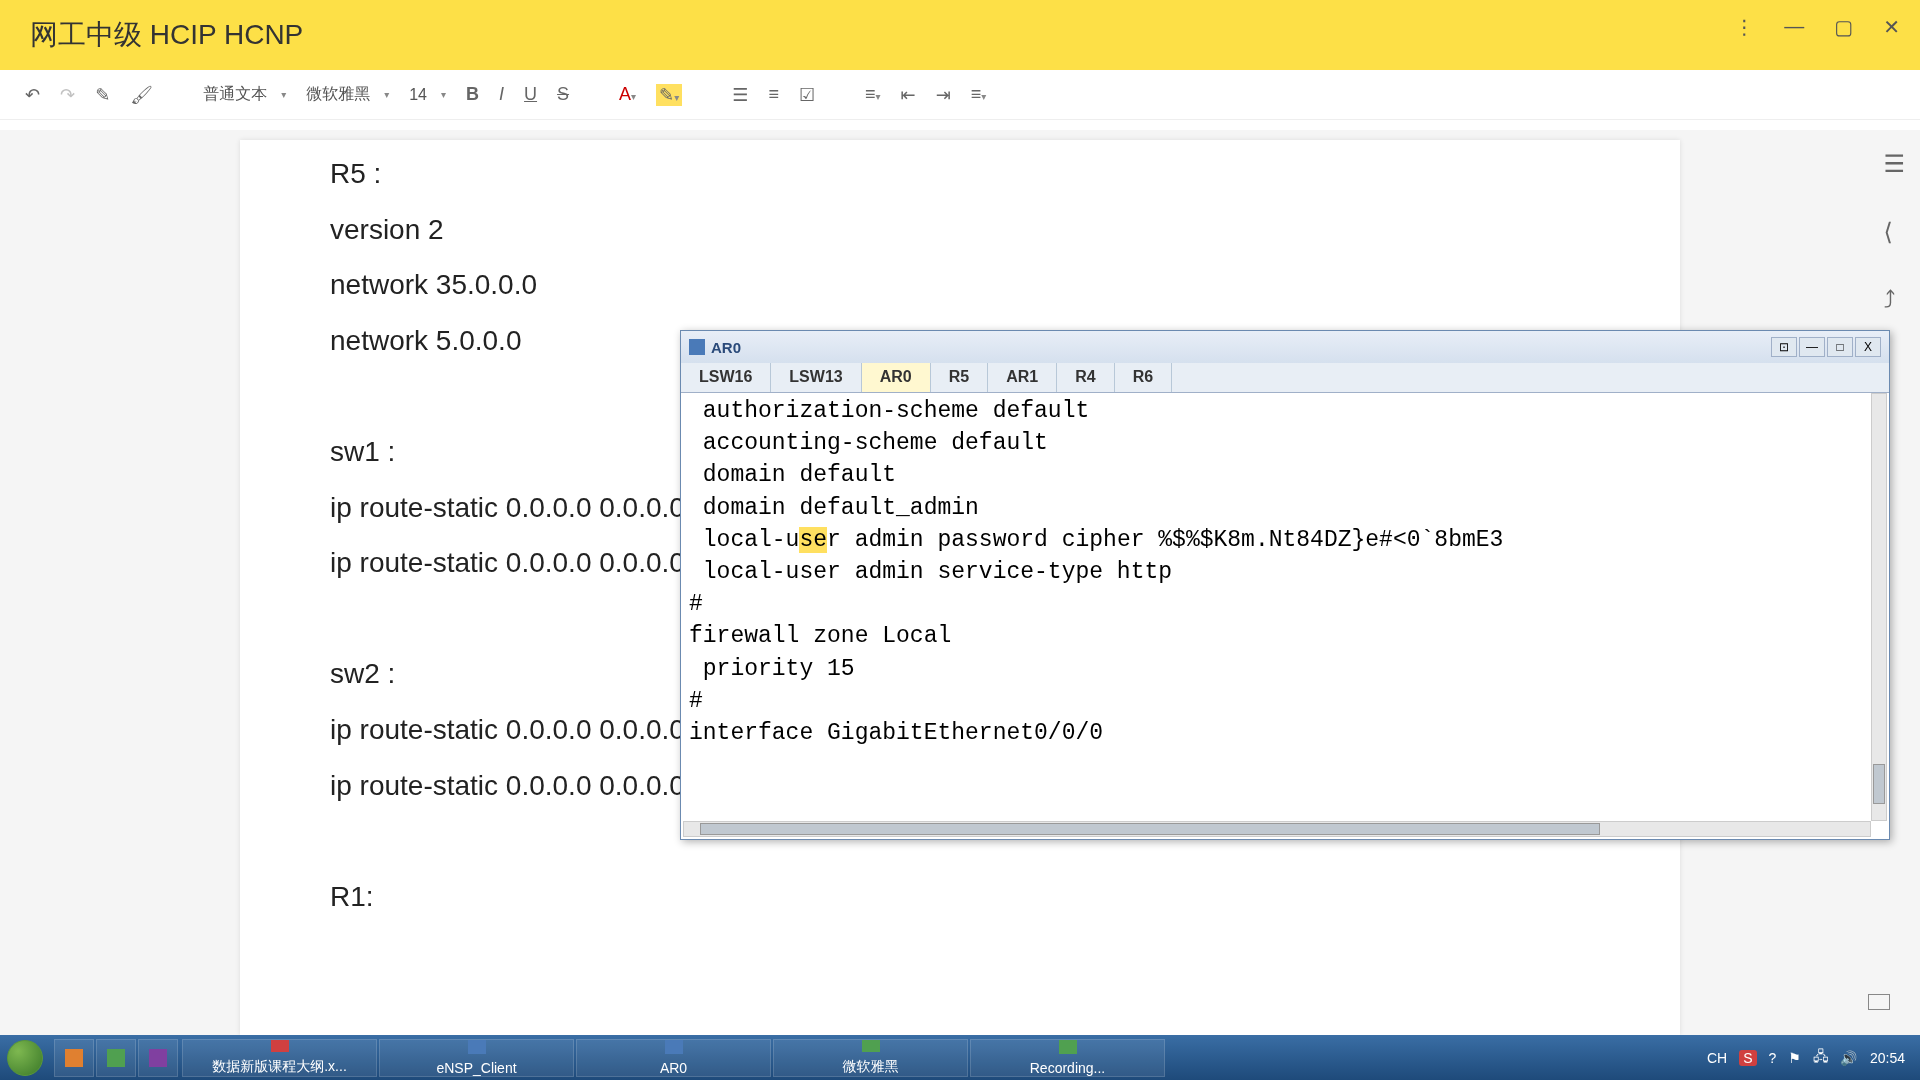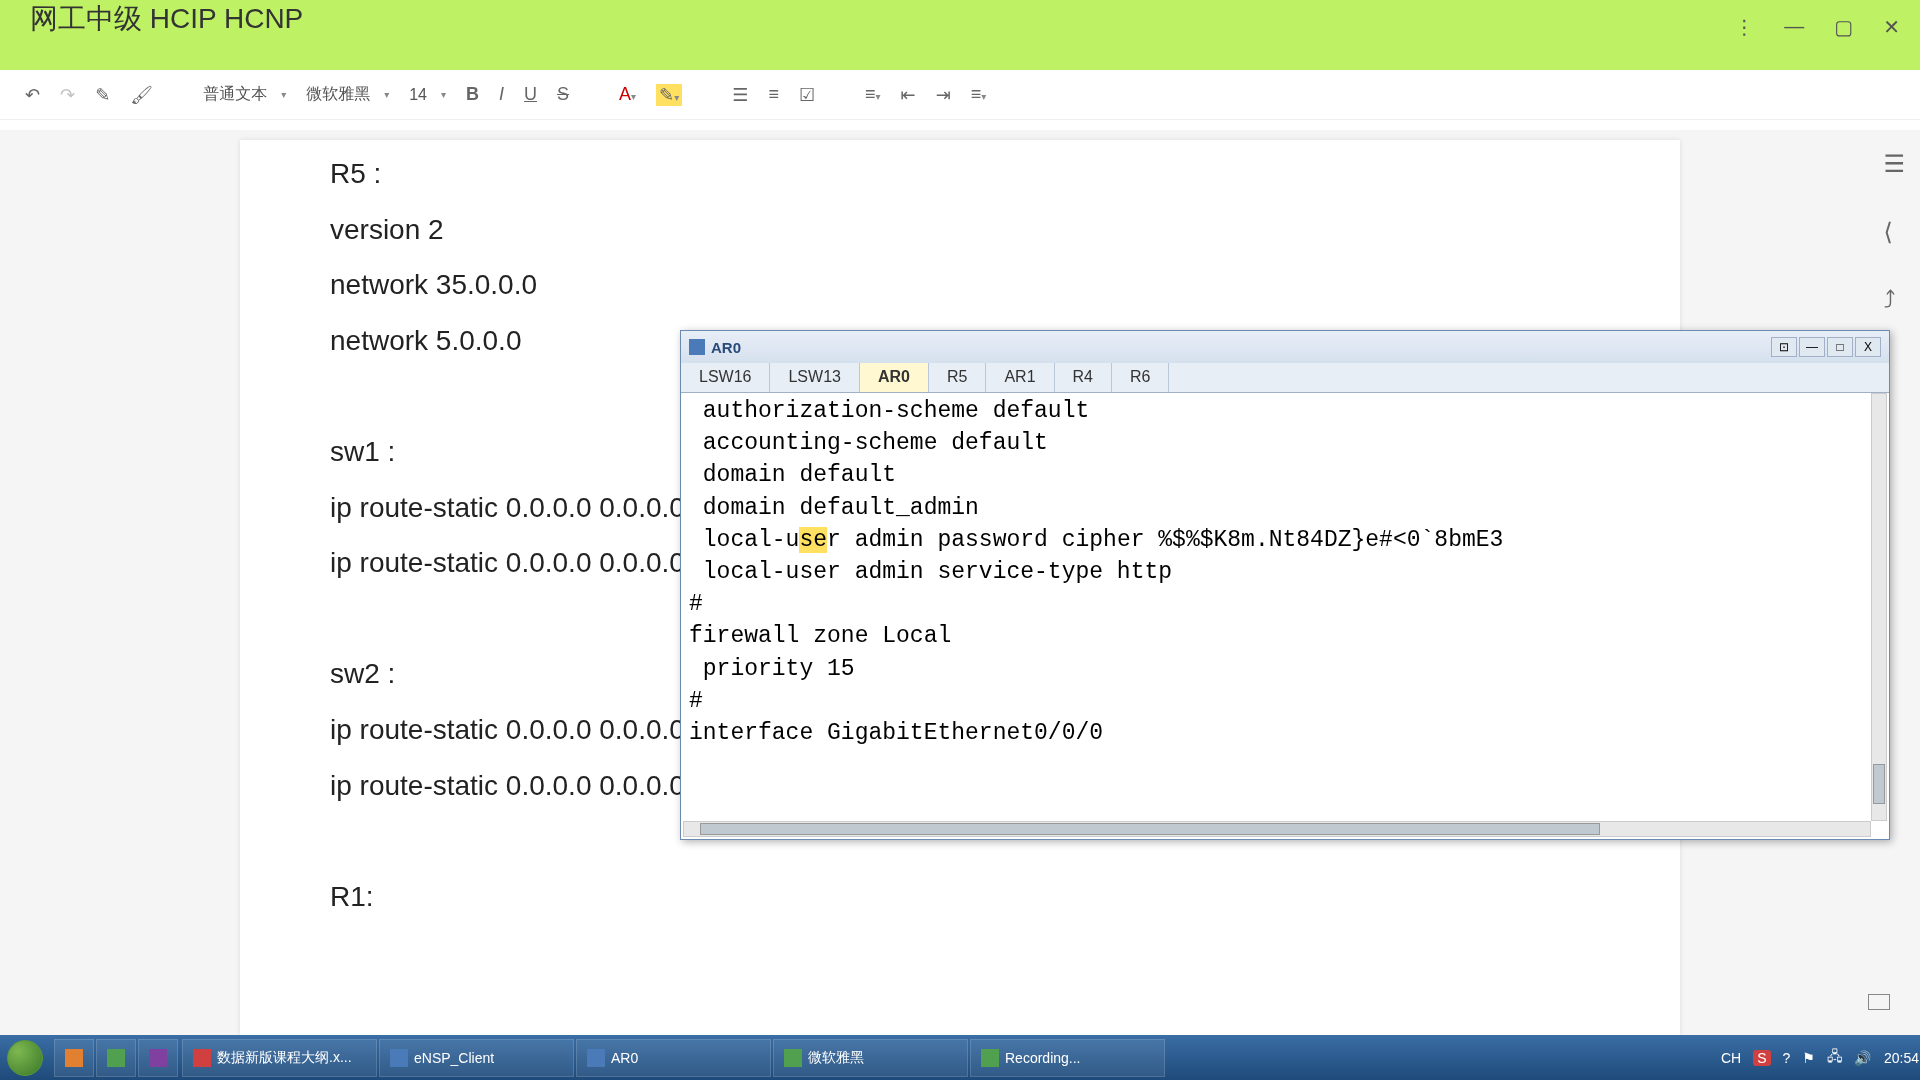--- a/index.html
+++ b/index.html
@@ -1,19 +1,19 @@
 <!DOCTYPE html>
 <html><head>
 <meta charset="utf-8">
 <style>
 * { margin: 0; padding: 0; box-sizing: border-box; }
 body { font-family: "Microsoft YaHei", Arial, sans-serif; background: #fff; overflow: hidden; width: 1920px; height: 1080px; position: relative; }
 
 
-.main-titlebar { height: 70px; display: flex; padding: 0 30px; background: #bef264; }
+.main-titlebar { height: 70px; display: flex; align-items: center; padding: 0 30px; background: #fde047; }
 .main-title { font-size: 28px; color: #333; }
 .main-title-controls { position: absolute; right: 20px; top: 15px; display: flex; gap: 30px; }
 .main-title-controls span { font-size: 20px; color: #555; cursor: pointer; }
 
 
 .toolbar { height: 50px; display: flex; align-items: center; padding: 0 25px; gap: 20px; border-bottom: 1px solid #eee; }
 .tb-btn { color: #666; font-size: 18px; cursor: pointer; }
 .tb-sep { width: 10px; }
 .tb-select { color: #555; font-size: 16px; display: flex; align-items: center; gap: 14px; }
 .tb-dropdown { font-size: 10px; color: #888; }
@@ -28,42 +28,42 @@
 .right-panel span { font-size: 24px; color: #666; }
 
 
 .term-window { position: absolute; left: 680px; top: 330px; width: 1210px; height: 510px; background: #fff; border: 1px solid #6b8ab0; box-shadow: 2px 2px 8px rgba(0,0,0,0.3); }
 .term-title { height: 32px; background: linear-gradient(#e8eef7, #d5e0ee); display: flex; align-items: center; padding: 0 8px; }
 .term-icon { width: 16px; height: 16px; background: #4a7ab8; margin-right: 6px; }
 .term-title-text { font-size: 15px; font-weight: bold; color: #2a4a7a; }
 .term-title-ctrl { margin-left: auto; display: flex; gap: 2px; }
 .term-tc-btn { width: 26px; height: 20px; background: #e0e8f0; border: 1px solid #a0b0c8; display: flex; align-items: center; justify-content: center; font-size: 12px; cursor: pointer; }
 .term-tabs { height: 30px; display: flex; background: #e8eef5; border-bottom: 1px solid #a0b0c8; }
-.term-tab { padding: 5px 18px; border-right: 1px solid #b8c8d8; font-size: 16px; color: #333; cursor: pointer; background: #e8eef5; }
+.term-tab { padding: 5px 18px; border-right: 1px solid #b8c8d8; font-size: 16px; color: #333; cursor: pointer; background: #e8eef5; font-weight: bold; }
 .term-tab.active { background: #fff8d0; font-weight: bold; }
 .term-body { position: absolute; top: 62px; left: 2px; right: 18px; bottom: 18px; background: #fff; overflow: hidden; font-family: "Courier New", monospace; font-size: 23px; line-height: 1.4; color: #000; padding: 2px 6px; white-space: pre; }
 .term-body .hl { background: #ffe060; }
 .term-scroll-v { position: absolute; right: 2px; top: 62px; bottom: 18px; width: 16px; background: #e8e8e8; border: 1px solid #ccc; }
 .term-scroll-v-thumb { position: absolute; left: 1px; right: 1px; top: 370px; height: 40px; background: #c0c8d0; border: 1px solid #999; }
 .term-scroll-h { position: absolute; left: 2px; right: 18px; bottom: 2px; height: 16px; background: #e8e8e8; border: 1px solid #ccc; }
 .term-scroll-h-thumb { position: absolute; top: 1px; bottom: 1px; left: 16px; width: 900px; background: #c0c8d0; border: 1px solid #999; }
 
 
 .taskbar { position: absolute; left: 0; right: 0; bottom: 0; height: 45px; background: linear-gradient(#3a6ea5, #1e4a7a); display: flex; align-items: center; }
 .start-orb { width: 50px; height: 45px; display: flex; align-items: center; justify-content: center; }
 .start-orb-circle { width: 36px; height: 36px; border-radius: 50%; background: radial-gradient(circle at 30% 30%, #7eb850, #3a7828); border: 1px solid #5a9838; }
 .tb-pinned { display: flex; gap: 2px; margin-left: 4px; }
 .tb-app { height: 38px; min-width: 40px; padding: 0 10px; background: rgba(255,255,255,0.08); border: 1px solid rgba(255,255,255,0.15); display: flex; align-items: center; gap: 6px; color: #fff; font-size: 14px; cursor: pointer; }
-.tb-app.wide { min-width: 195px; }
+.tb-app.wide { min-width: 195px; flex-direction: column; }
 .tb-app .app-icon { width: 18px; height: 18px; background: #fff; }
 .tb-app .app-icon.red { background: #d04040; }
 .tb-app .app-icon.blue { background: #4a7ab8; }
 .tb-app .app-icon.green { background: #50a050; }
 .tb-app .app-icon.orange { background: #e08030; }
-.tray { margin-left: auto; display: flex; align-items: center; gap: 12px; padding-right: 1px; color: #fff; font-size: 14px; }
+.tray { margin-left: auto; display: flex; align-items: center; gap: 12px; padding-right: 15px; color: #fff; font-size: 14px; }
 .tray span { cursor: pointer; }
 
 .add-box { position: absolute; right: 30px; top: 140px; width: 18px; height: 18px; border: 1px dashed #aaa; display: flex; align-items: center; justify-content: center; font-size: 14px; color: #888; }
 .doc-box { position: absolute; right: 30px; bottom: 70px; width: 22px; height: 16px; border: 1px solid #888; }
 </style>
 </head>
 <body>
 
 <div class="main-titlebar">
   <span class="main-title">网工中级 HCIP HCNP</span>

